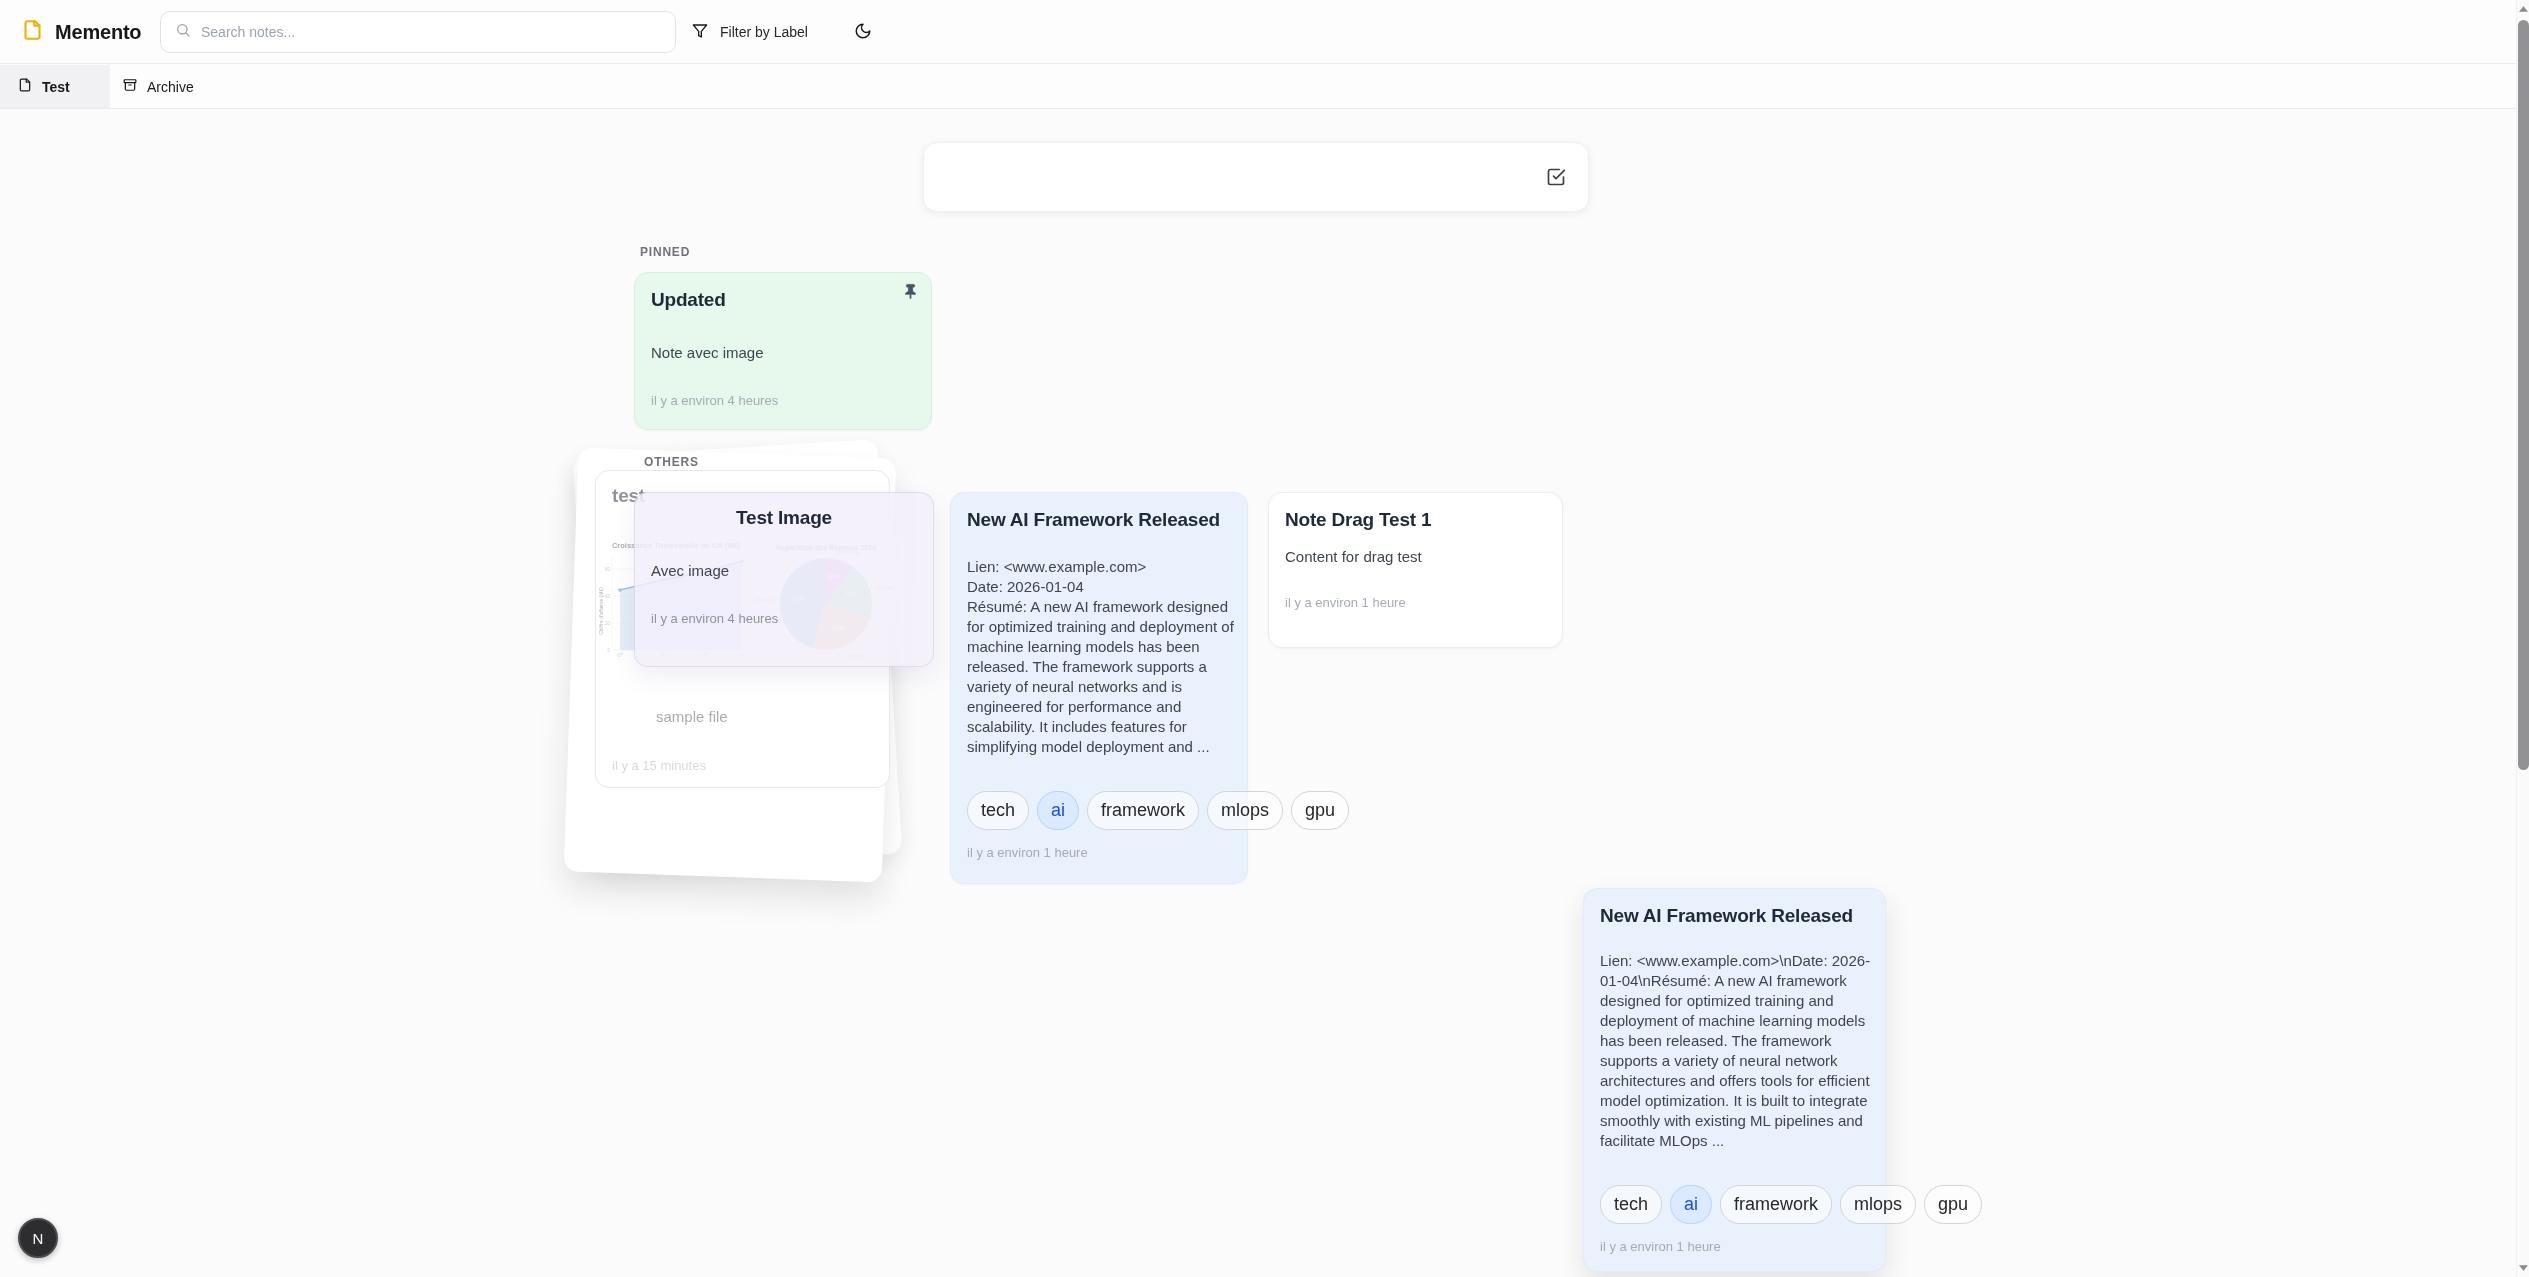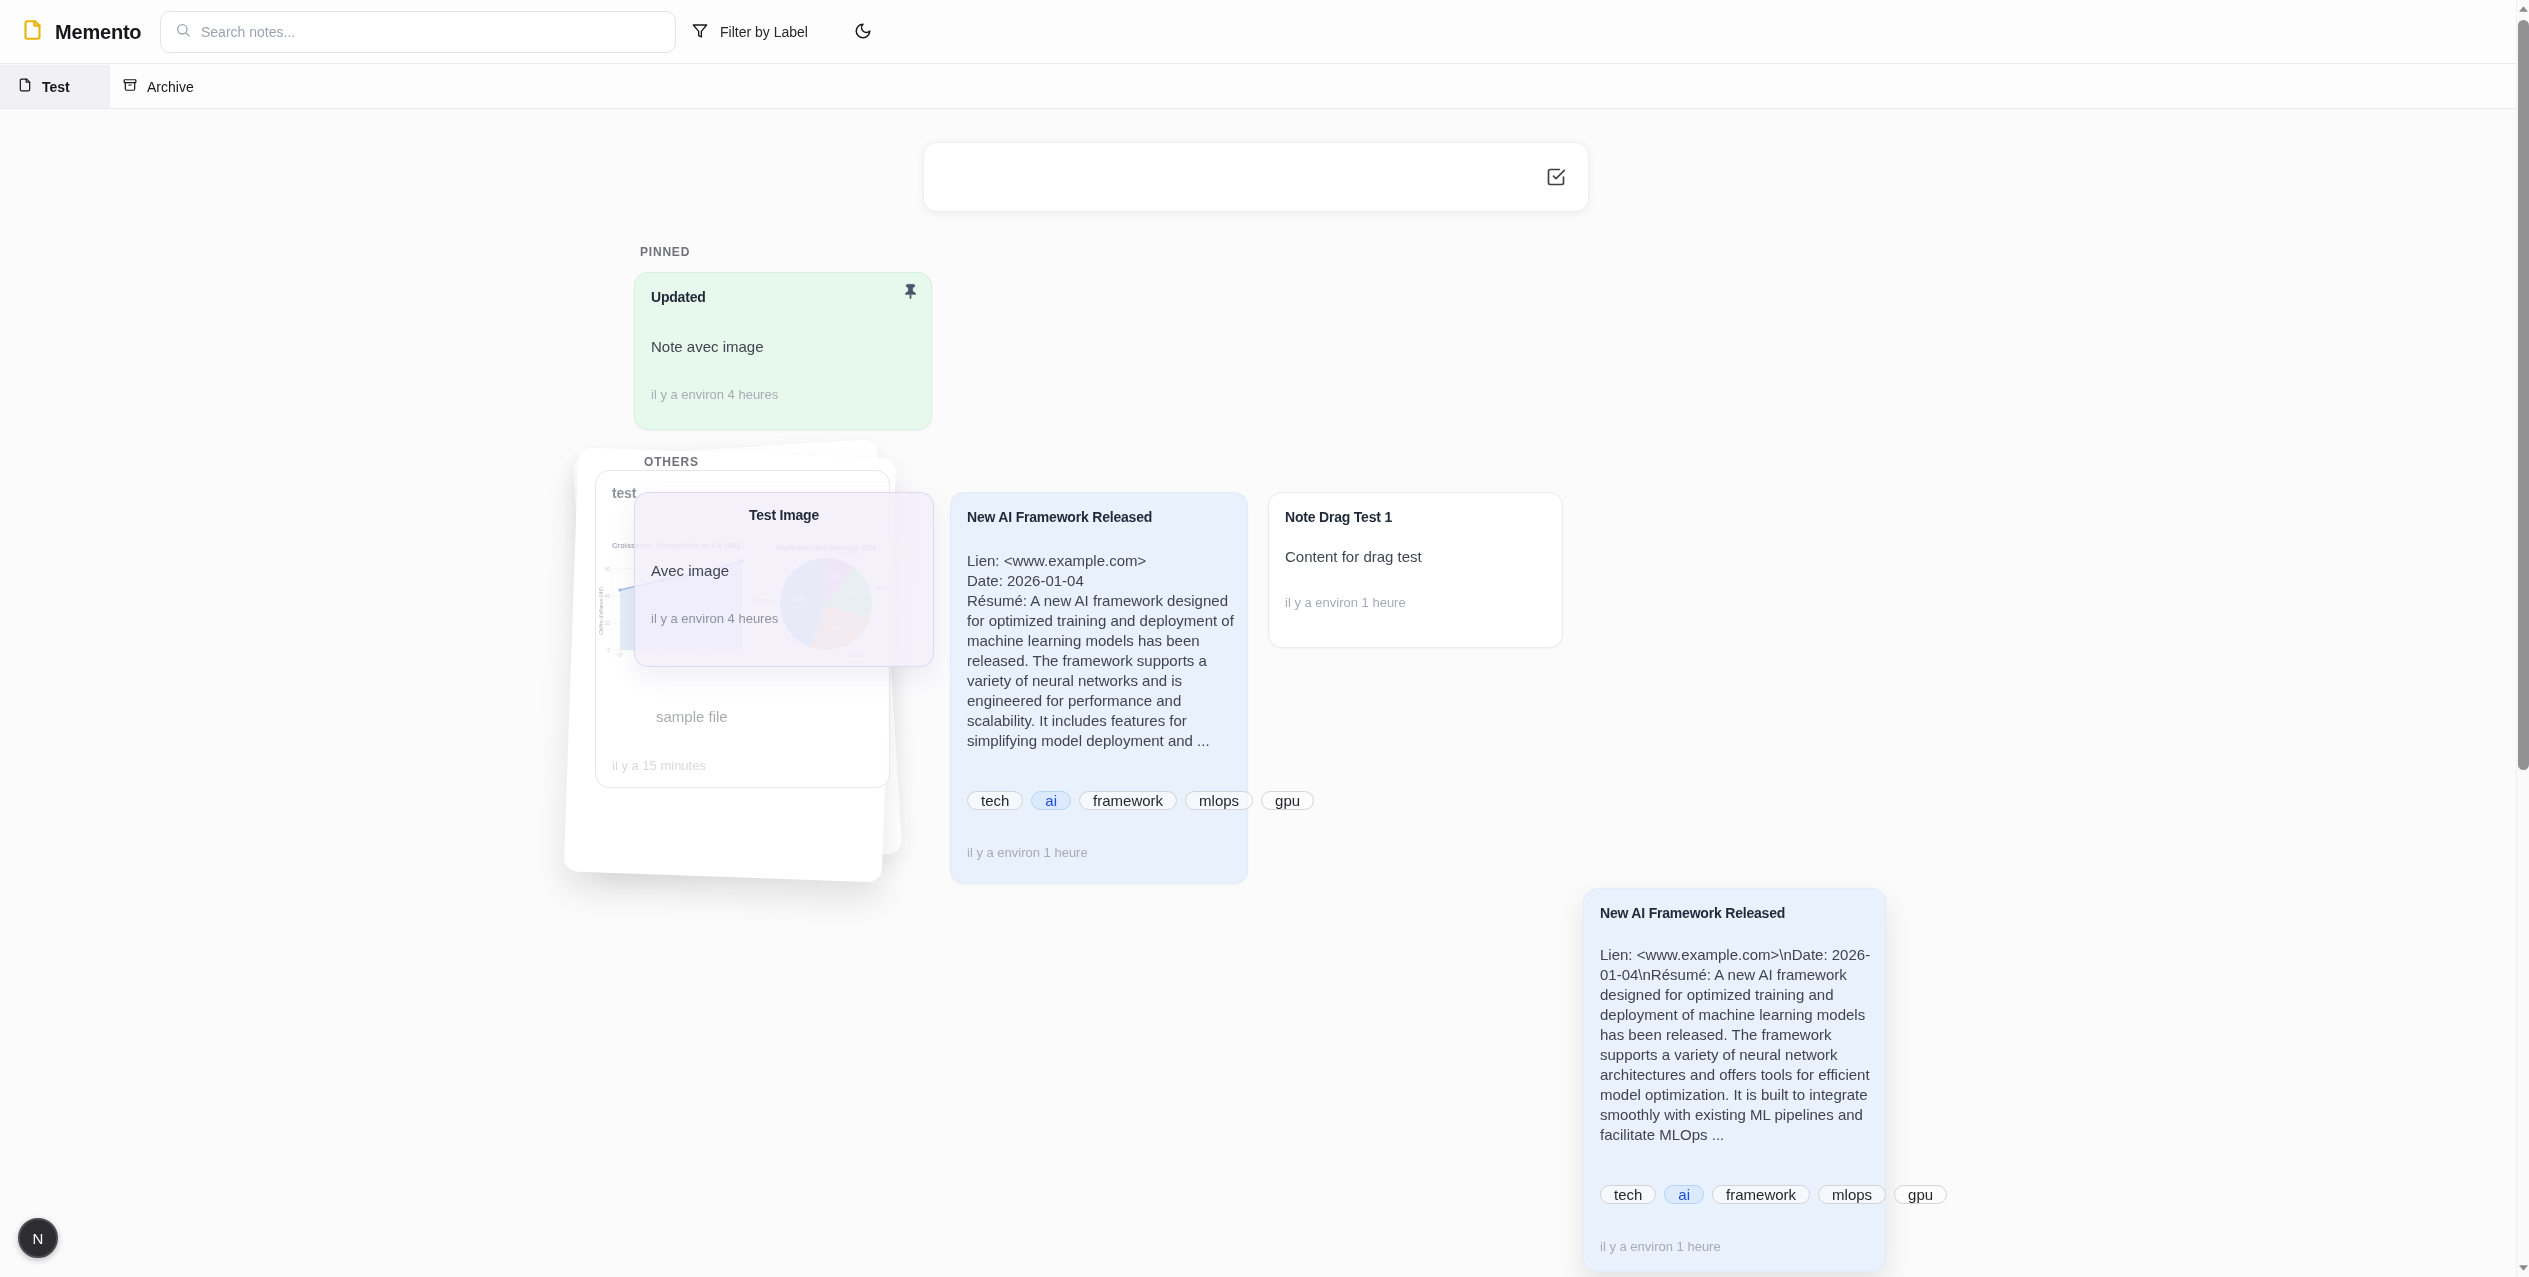--- a/index.html
+++ b/index.html
@@ -64,32 +64,32 @@
     background:transparent; border:none; cursor:pointer;
   }
   
   .section-label {
     position:absolute; font-size:12px; font-weight:700; letter-spacing:0.8px;
     color:#71717a;
   }
   .card {
     position:absolute; border-radius:14px; padding:16px;
   }
-  .card-title { font-size:14px; font-weight:600; color:#1f2937; letter-spacing:-0.2px; }
+  .card-title { font-size:19px; font-weight:600; color:#1f2937; letter-spacing:-0.2px; }
   .card-body  { font-size:15px; color:#3f4550; line-height:20px; }
   .card-time  { font-size:13px; color:#a6abb5; }
   .card-green { background:#e7f8ec; border:1px solid #d7f0e0; box-shadow:0 1px 3px rgba(0,0,0,0.04); }
   .card-blue  { background:#e8f1fc; border:1px solid #e0ecfa; box-shadow:0 1px 3px rgba(0,0,0,0.04); }
   .card-white { background:#ffffff; border:1px solid #ececf0; box-shadow:0 1px 3px rgba(0,0,0,0.04); }
   .pin-btn { position:absolute; right:12px; top:10px; background:none; border:none; cursor:pointer; }
   
   .tags { display:flex; gap:8px; align-items:center; }
   .tag {
-    font-size:15px; color:#27272a; border:1px solid #d4d4d8; border-radius:999px;
-    padding:0 13px; background:rgba(255,255,255,0.55); white-space:nowrap;
+    font-size:18px; color:#27272a; border:1px solid #d4d4d8; border-radius:999px;
+    padding:8px 13px; background:rgba(255,255,255,0.55); white-space:nowrap;
   }
   .tag.tag-ai { background:#dbeafe; border-color:#b6d3f8; color:#1d4ed8; }
   
   .ghost-card { position:absolute; background:#ffffff; border-radius:14px; }
   .ghost-b { left:585px; top:448px; width:305px; height:415px; transform:rotate(-3.5deg); box-shadow:0 8px 22px rgba(0,0,0,0.07); }
   .ghost-a { left:571px; top:453px; width:318px; height:424px; transform:rotate(2deg); box-shadow:0 18px 32px rgba(0,0,0,0.10); }
   .faded-card {
     position:absolute; left:595px; top:470px; width:295px; height:318px;
     background:rgba(255,255,255,0.85); border:1px solid #e8e8ec; border-radius:14px; padding:14px 16px;
   }

